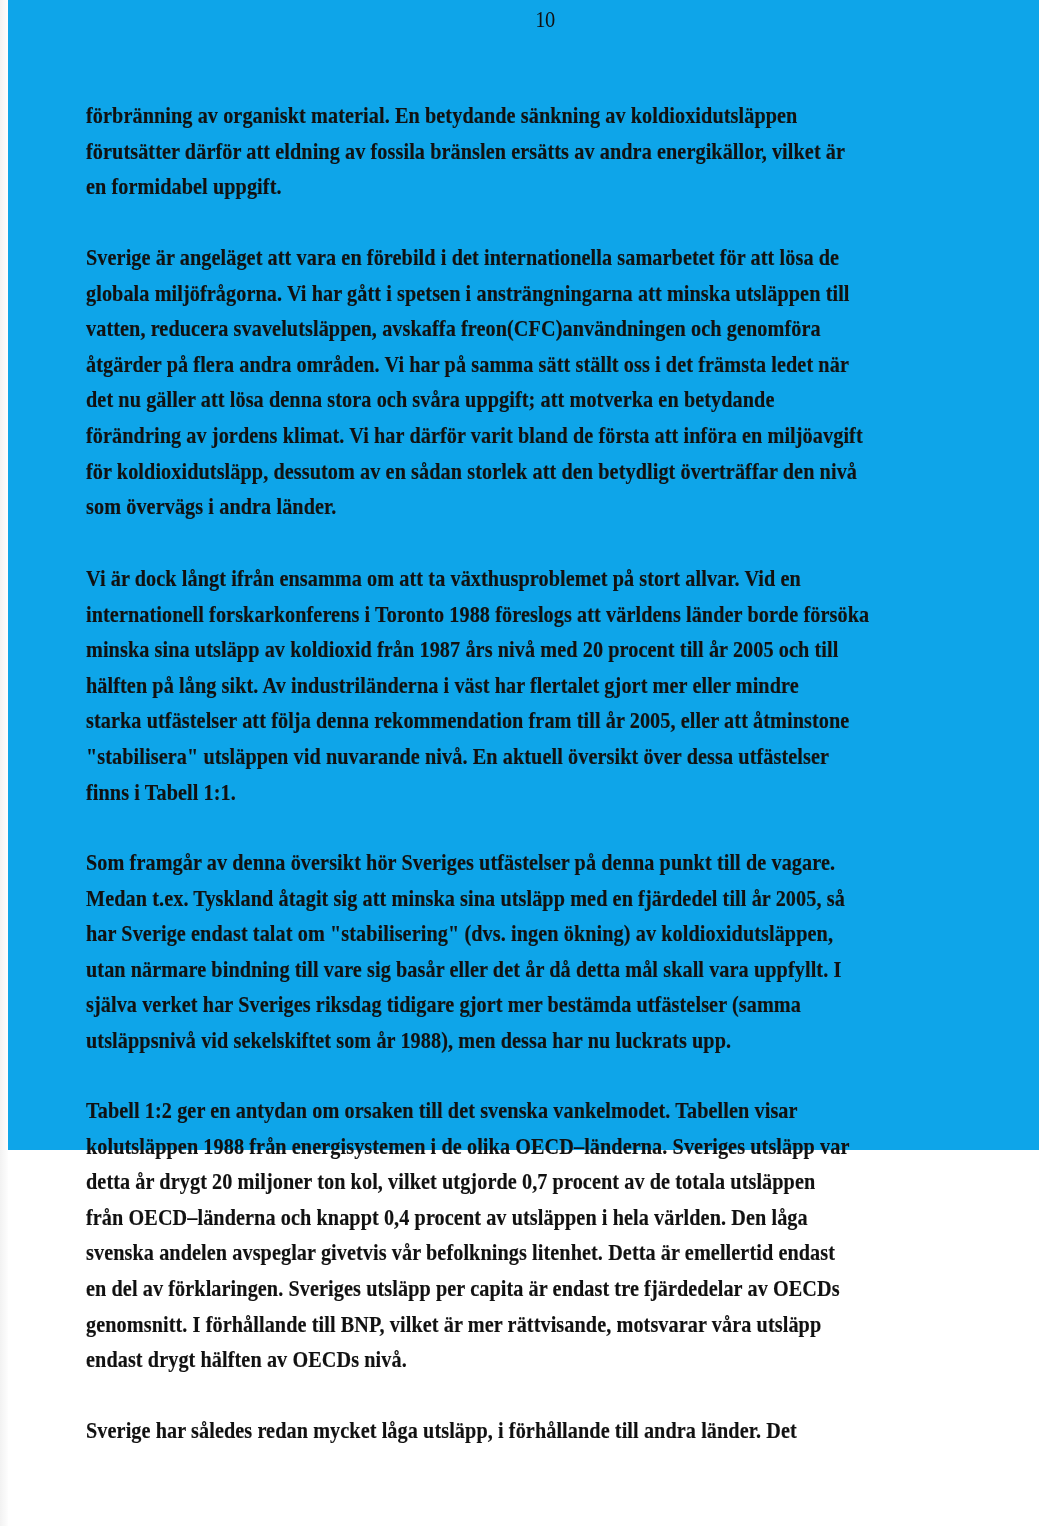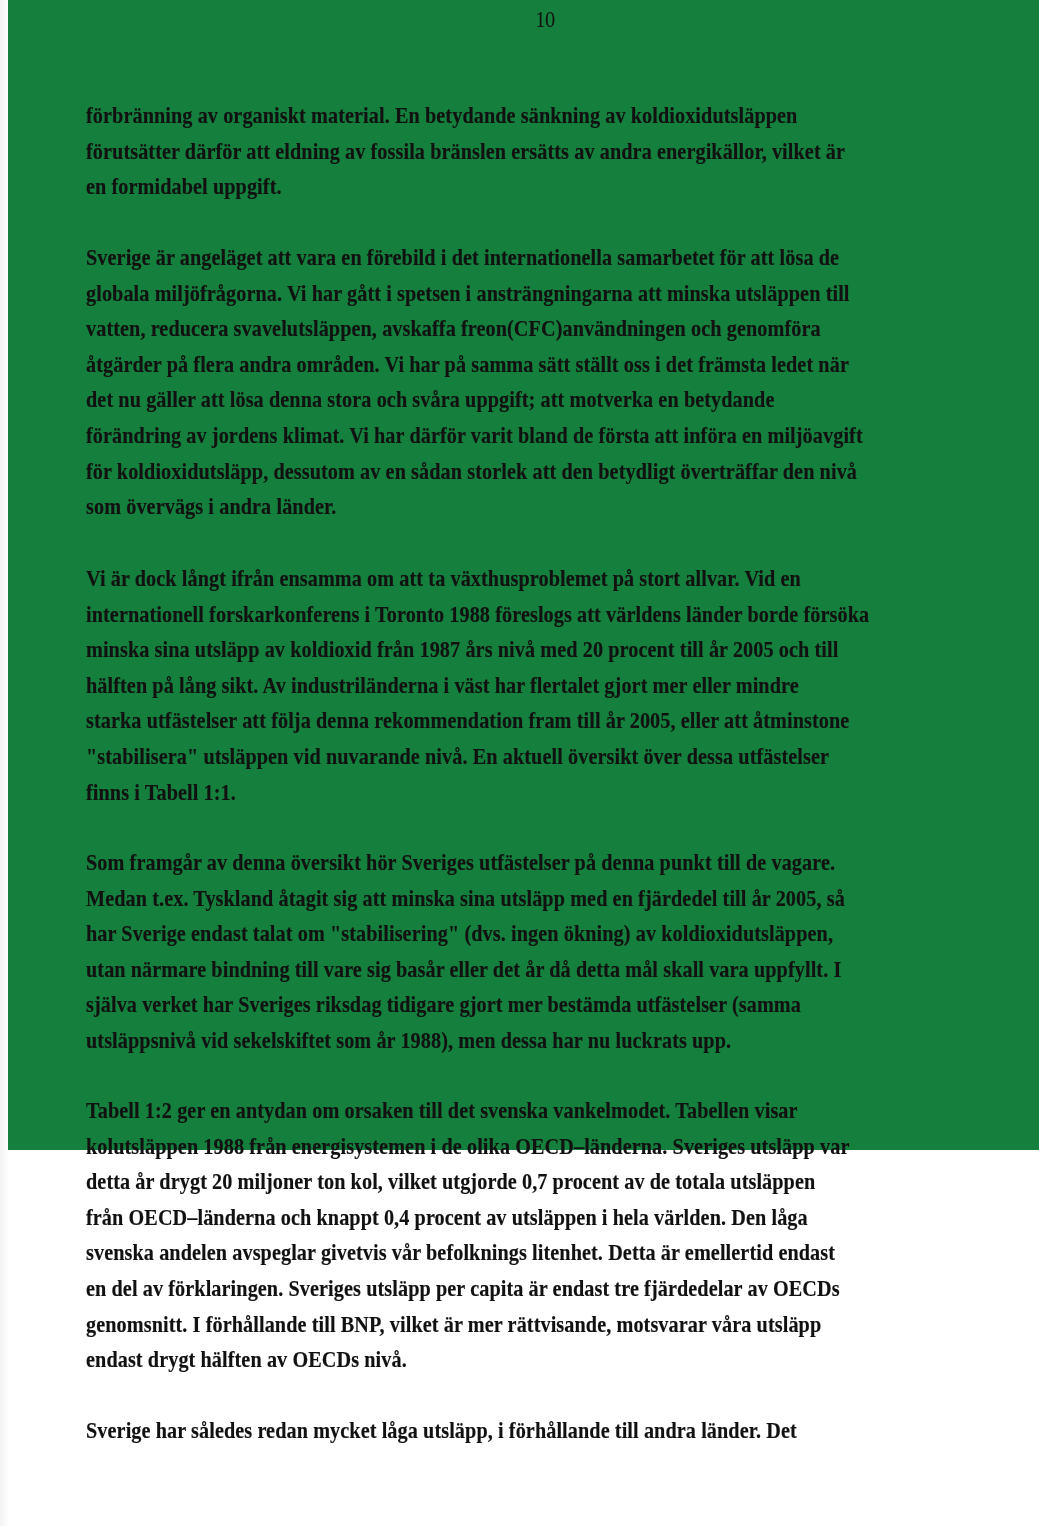--- a/index.html
+++ b/index.html
@@ -12,21 +12,21 @@
       height: 1526px;
       position: relative;
       overflow: hidden;
       font-family: "DejaVu Serif", "Liberation Serif", serif;
       color: #111111;
     }
     .page {
       position: absolute;
       left: 0; top: 0;
       width: 1039px; height: 1150px;
-      background: #15803d;
+      background: #0ea5e9;
     }
     .page-number {
       position: absolute;
       top: 6px;
       left: 0;
       width: 1090px;
       text-align: center;
       font-family: "Liberation Serif", serif;
       font-size: 24px;
       letter-spacing: -0.5px;

